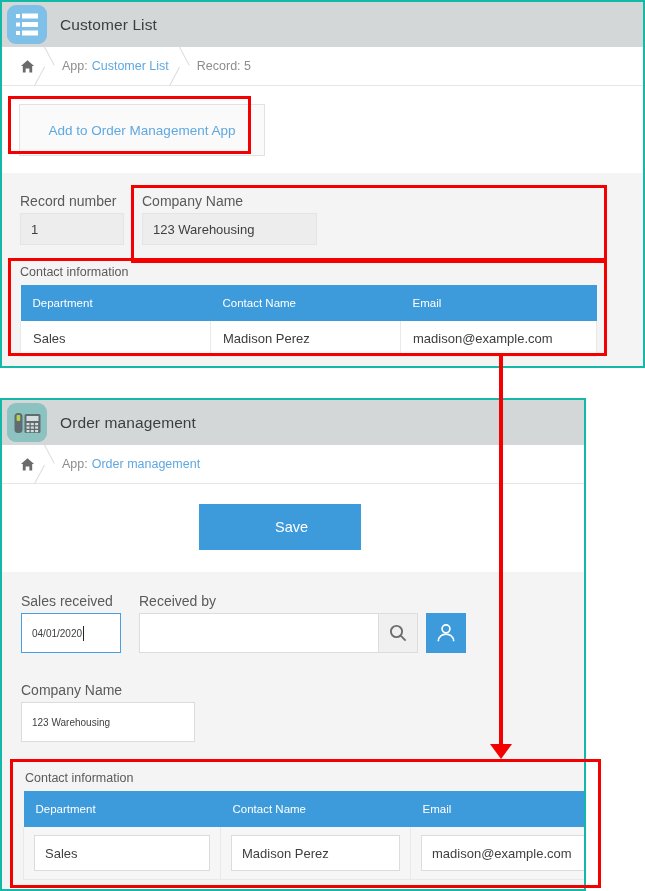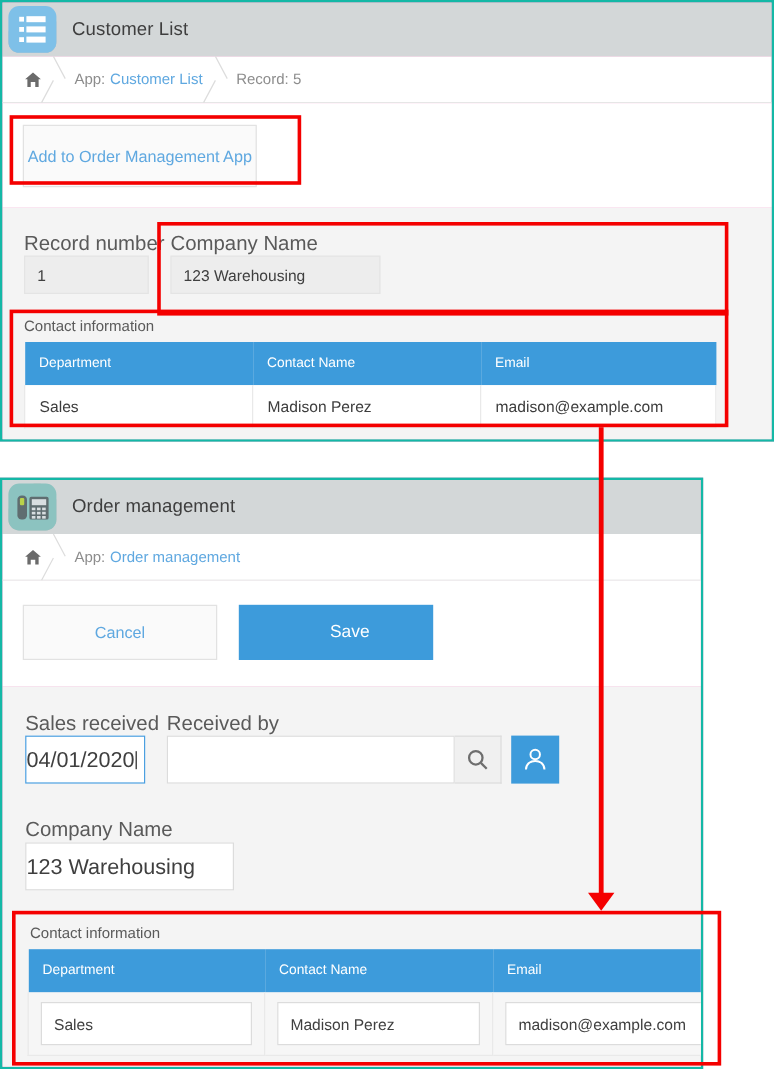--- a/index.html
+++ b/index.html
@@ -53,28 +53,28 @@
     font-family: "Liberation Sans", sans-serif;
   }
   .btn-blue {
     background: #3d9bdb; border: none; color: #fff; font-size: 14.5px;
     display: flex; align-items: center; justify-content: center;
     font-family: "Liberation Sans", sans-serif;
     padding-left: 23px;
   }
 
   
-  .fieldlabel { font-size: 17px; color: #5a5a5a; }
+  .fieldlabel { font-size: 14px; color: #5a5a5a; }
   .field-ro {
     background: #ededed; border: 1px solid #e4e4e4; font-size: 13px; color: #3f3f3f;
     display: flex; align-items: center; padding-left: 10px;
   }
   .field-wt {
-    background: #fff; border: 1px solid #dcdcdc; font-size: 18px; color: #3f3f3f;
-    display: flex; align-items: center; 
+    background: #fff; border: 1px solid #dcdcdc; font-size: 10px; color: #3f3f3f;
+    display: flex; align-items: center; padding-left: 10px;
   }
   .field-focus { border: 1px solid #4a9fe0; }
   .caret { display: inline-block; width: 1px; height: 15px; background: #222; margin-left: 1px; }
 
   
   .tbl { width: 100%; border-collapse: collapse; table-layout: fixed; }
   .tbl th {
     background: #3d9bdb; color: #fff; font-weight: normal; font-size: 11.5px;
     text-align: left; padding: 10px 0 10px 12px; height: 36px; vertical-align: middle;
   }
@@ -138,21 +138,21 @@
         <span class="crumb-text">App:</span>
         <span class="crumb-link" style="margin-left:4px;">Customer List</span>
       </div>
       <div class="chev"></div>
       <div class="crumb">
         <span class="crumb-text">Record: 5</span>
       </div>
     </div>
 
     <div class="white-area" style="position:absolute; left:0; top:84px; width:643px; height:87px;">
-      <div class="btn-plain" style="position:absolute; left:17px; top:18px; width:195px; height:52px;">
+      <div class="btn-plain" style="position:absolute; left:17px; top:18px; width:246px; height:52px;">
         <span>Add to Order Management App</span>
       </div>
     </div>
 
     <div class="body-area" style="position:absolute; left:0; top:171px; width:643px; height:196px;">
 
       <div class="fieldlabel" style="position:absolute; left:18px; top:20px;">Record number</div>
       <div class="field-ro" style="position:absolute; left:18px; top:40px; width:104px; height:32px;">
         <span>1</span>
       </div>
@@ -218,23 +218,20 @@
         </svg>
       </div>
       <div class="chev"></div>
       <div class="crumb">
         <span class="crumb-text">App:</span>
         <span class="crumb-link" style="margin-left:4px;">Order management</span>
       </div>
     </div>
 
     <div class="white-area" style="position:absolute; left:0; top:84px; width:643px; height:88px;">
-      <div class="btn-plain" style="position:absolute; left:17px; top:20px; width:162px; height:46px;">
-        <span>Cancel</span>
-      </div>
       <div class="btn-blue" style="position:absolute; left:197px; top:20px; width:162px; height:46px;">
         <span>Save</span>
       </div>
     </div>
 
     <div class="body-area" style="position:absolute; left:0; top:172px; width:643px; height:319px;">
 
       <div class="fieldlabel" style="position:absolute; left:19px; top:21px;">Sales received</div>
       <div class="field-wt field-focus" style="position:absolute; left:19px; top:41px; width:100px; height:40px;">
         <span>04/01/2020</span>

